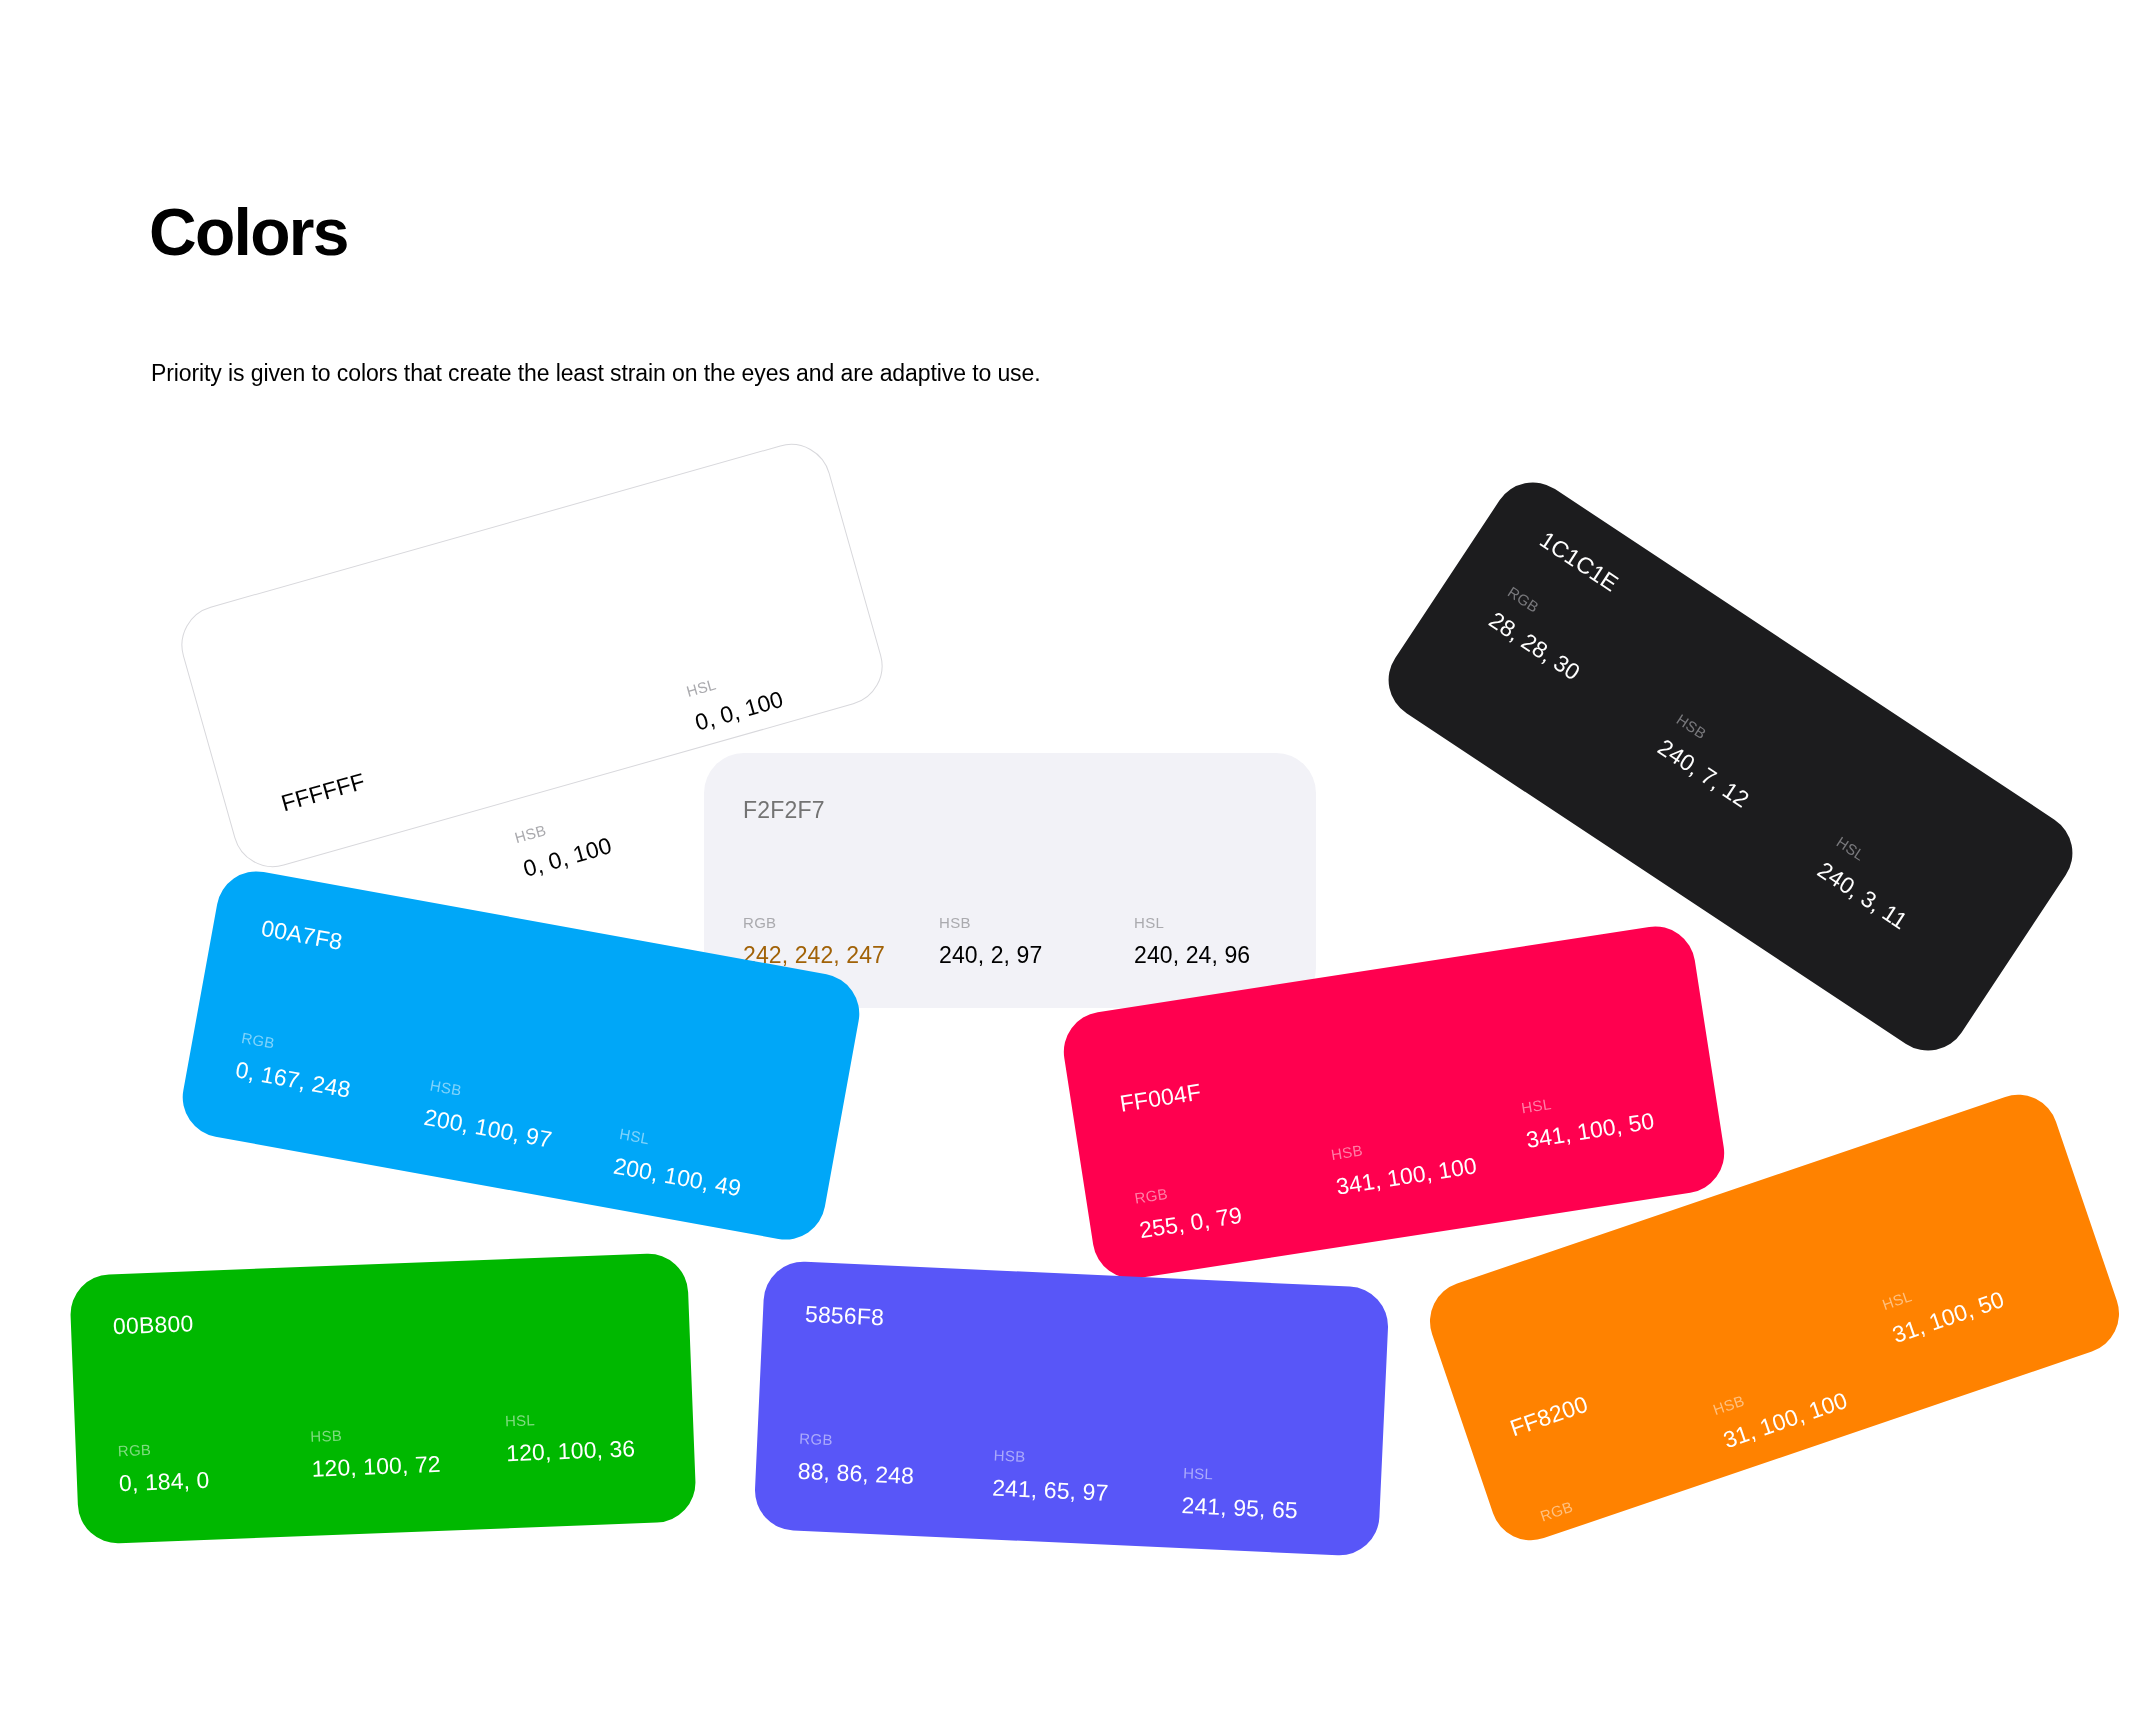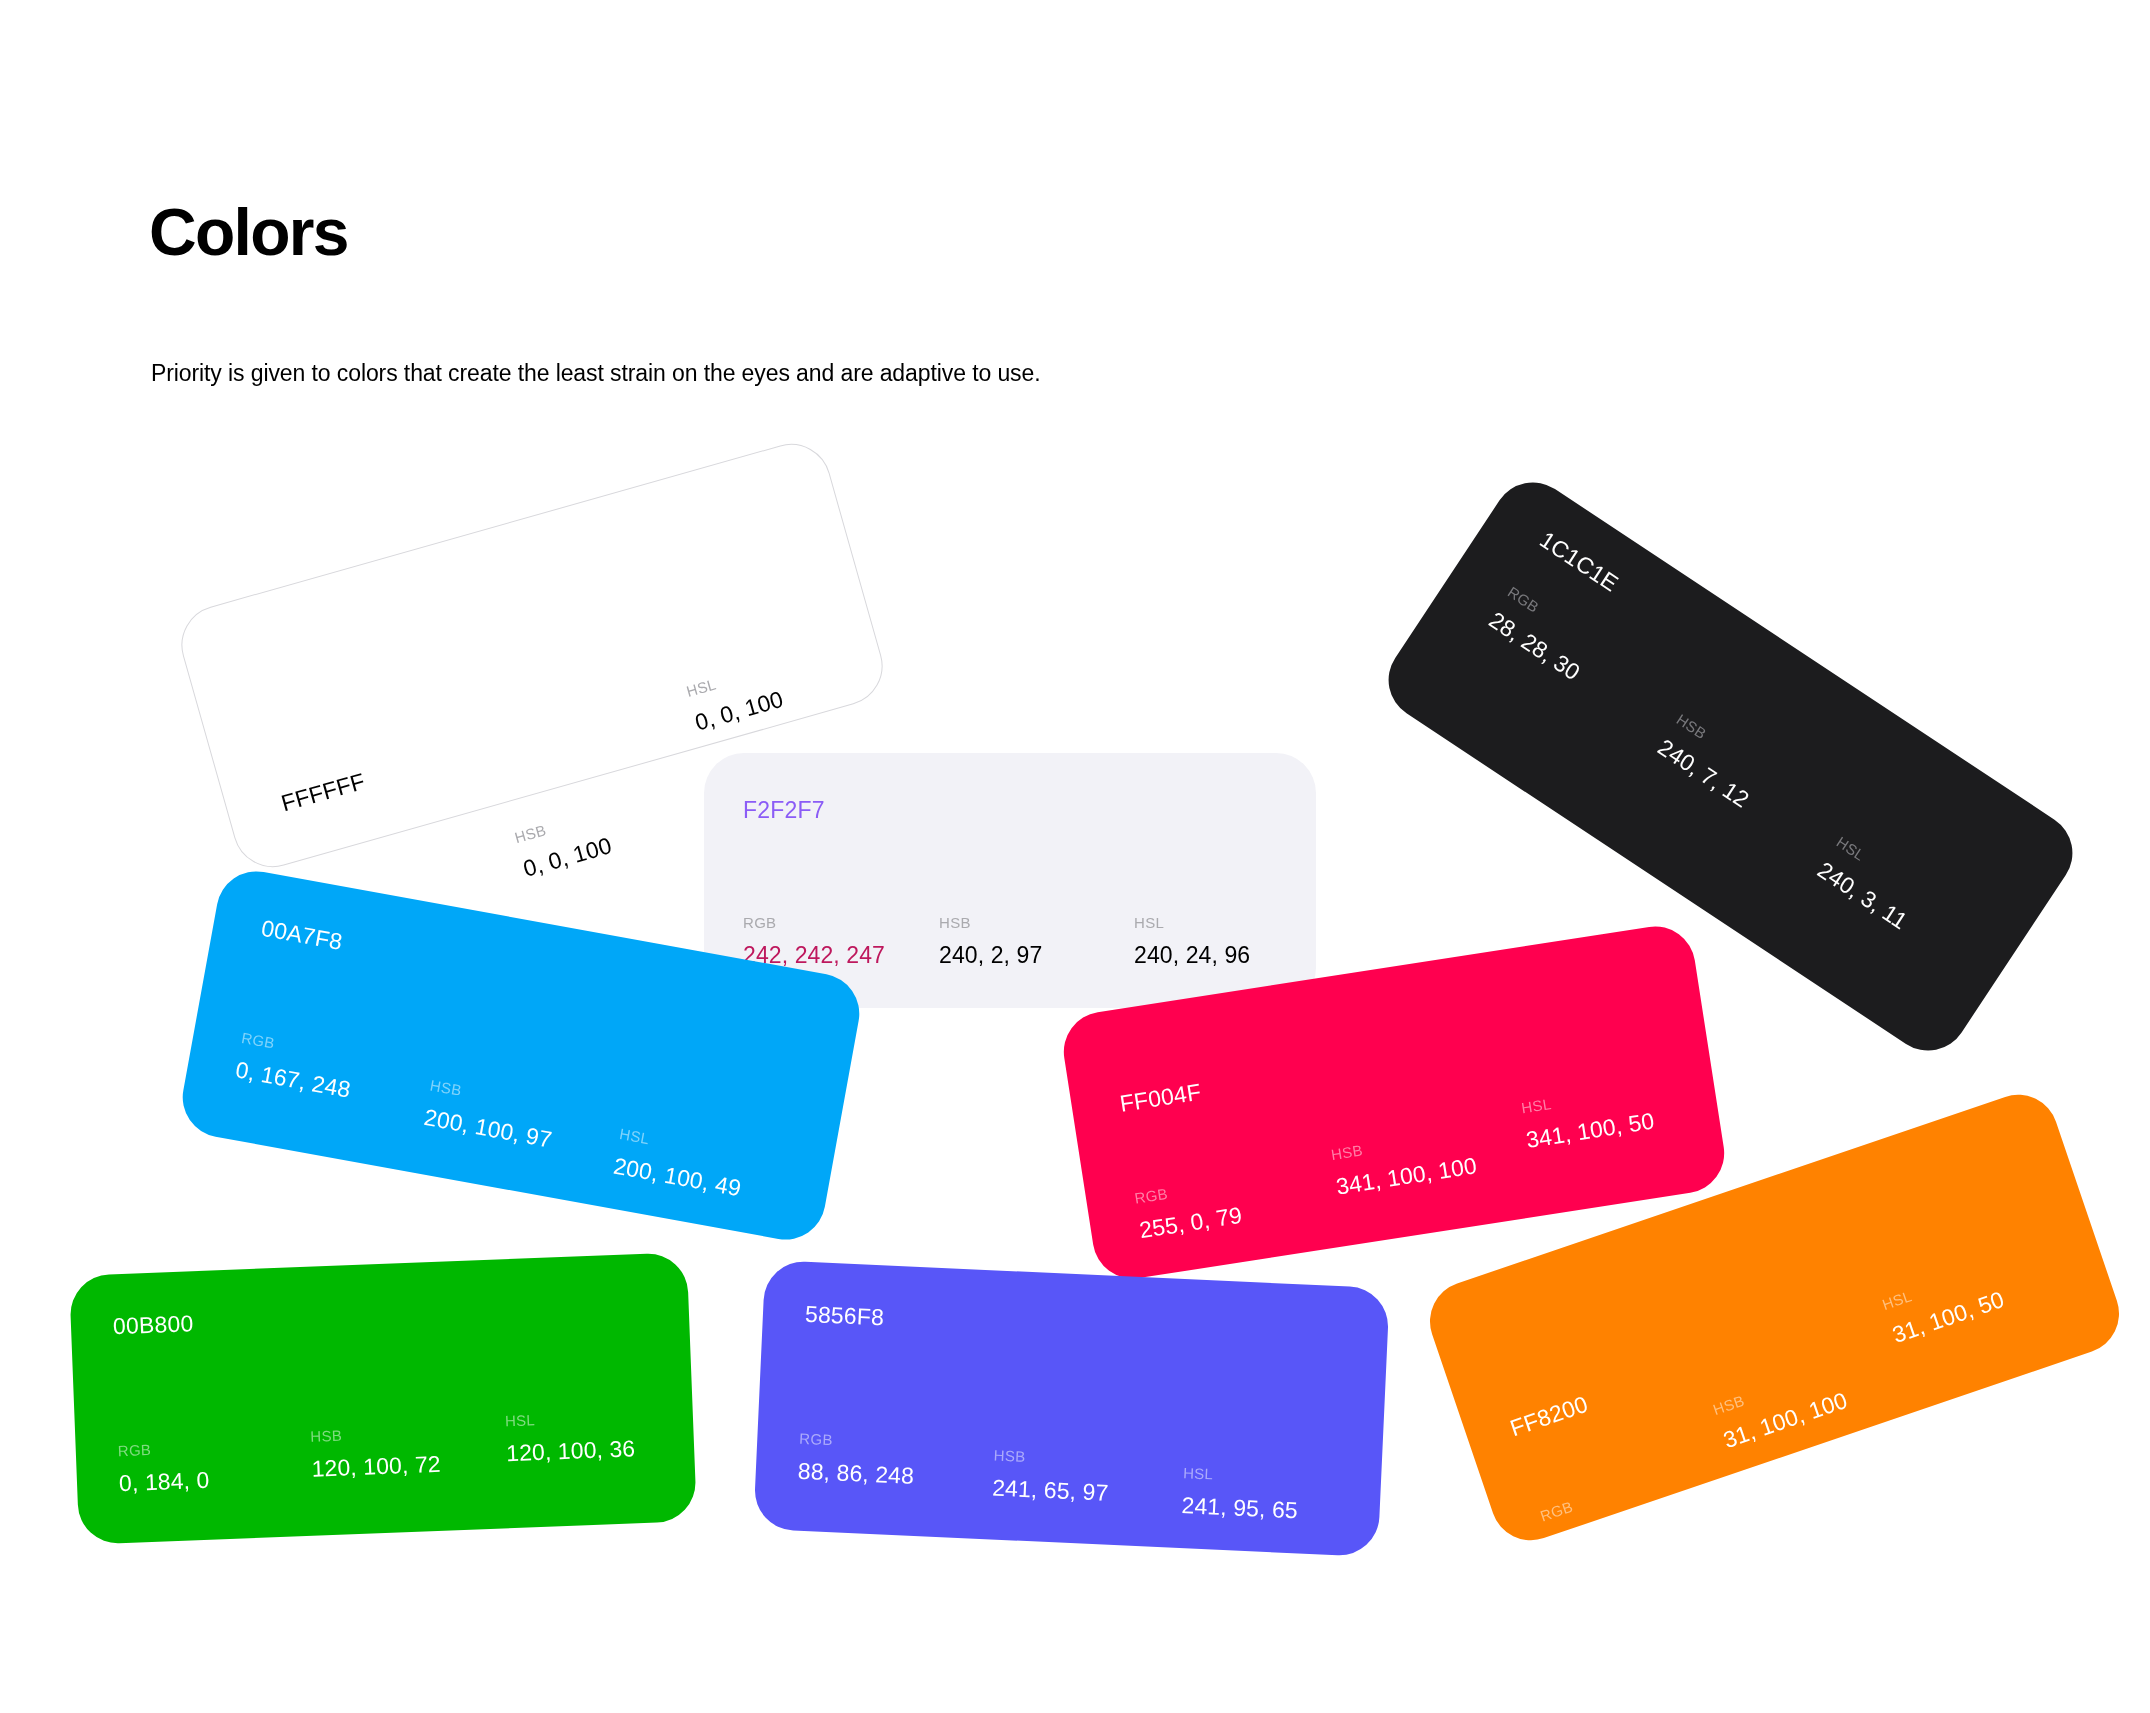--- a/index.html
+++ b/index.html
@@ -164,24 +164,24 @@
         <span class="channel-name" style="color: rgb(170, 170, 174);">HSB</span>
         <span class="channel-value" style="color: rgb(0, 0, 0);">0, 0, 100</span>
       </span>
       <span class="channel-group g-hsl">
         <span class="channel-name" style="color: rgb(170, 170, 174);">HSL</span>
         <span class="channel-value" style="color: rgb(0, 0, 0);">0, 0, 100</span>
       </span>
     </div>
 
     <div class="swatch-card" id="card-f2f2f7" style="background: rgb(242, 242, 247);">
-      <span class="hex-label" style="color: #8b5cf6;">F2F2F7</span>
+      <span class="hex-label" style="color: #737373;">F2F2F7</span>
       <span class="channel-group g-rgb">
         <span class="channel-name" style="color: rgb(170, 170, 174);">RGB</span>
-        <span class="channel-value" style="color: #be185d;">242, 242, 247</span>
+        <span class="channel-value" style="color: #a16207;">242, 242, 247</span>
       </span>
       <span class="channel-group g-hsb">
         <span class="channel-name" style="color: rgb(170, 170, 174);">HSB</span>
         <span class="channel-value" style="color: rgb(0, 0, 0);">240, 2, 97</span>
       </span>
       <span class="channel-group g-hsl">
         <span class="channel-name" style="color: rgb(170, 170, 174);">HSL</span>
         <span class="channel-value" style="color: #000000;">240, 24, 96</span>
       </span>
     </div>

